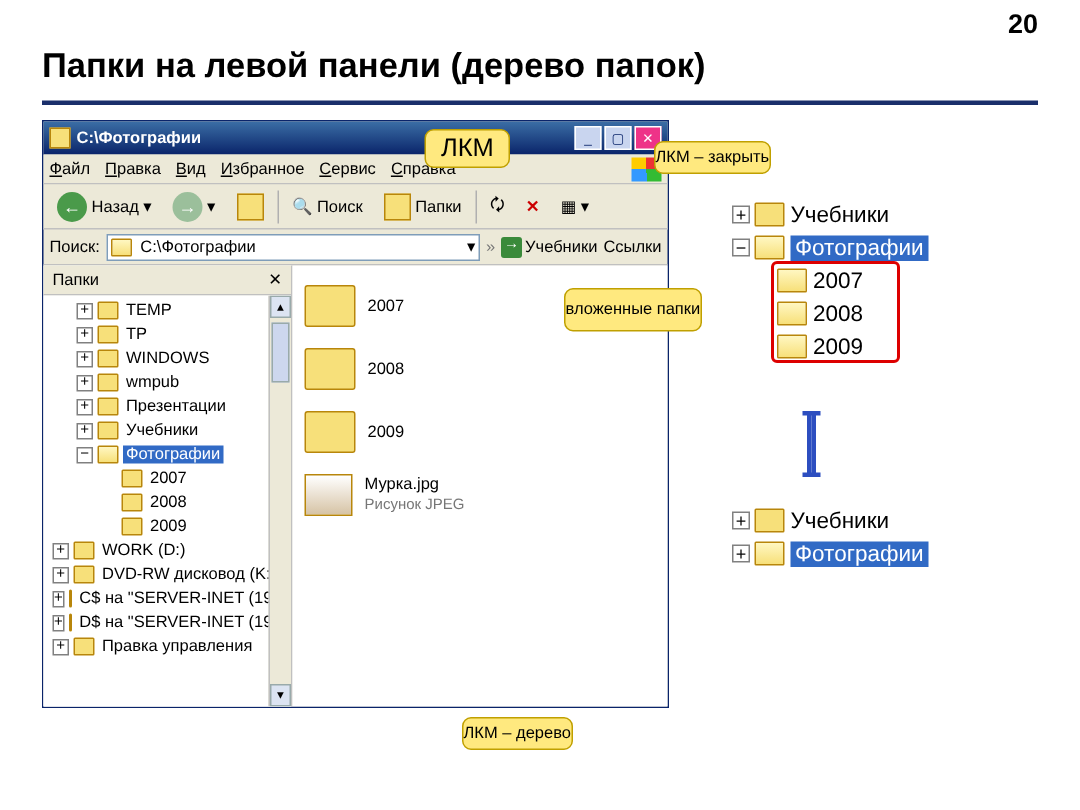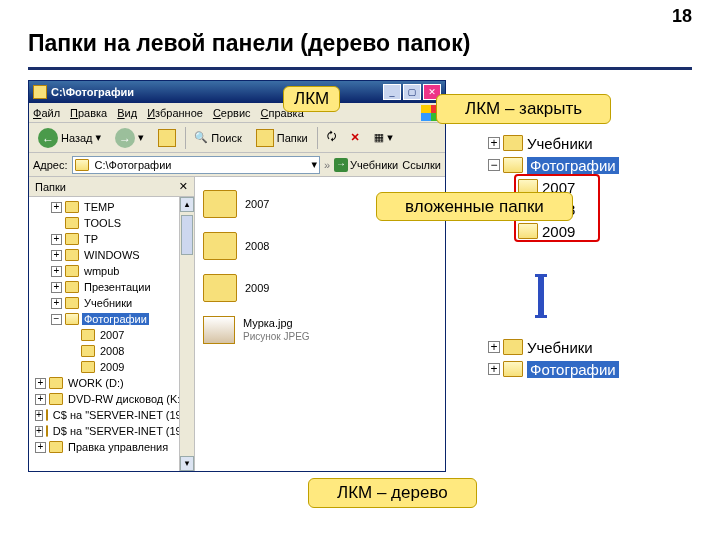--- a/index.html
+++ b/index.html
@@ -48,39 +48,39 @@
 
   .content { flex:1; background:#fff; padding:6px 4px; overflow:hidden; }
   .tile { display:flex; align-items:center; height:42px; gap:8px; padding-left:4px; }
   .big-folder { width:34px; height:28px; background:#f7e07a; border:1px solid #b8860b; border-radius:2px; }
   .tile .cap { font-size:11px; line-height:13px; }
   .tile .cap .sub { color:#777; font-size:10px;text-align:center; }
   .imgico { width:32px; height:28px; background:linear-gradient(#fff,#d6c3a5); border:1px solid #b8860b; }
   .zipico { width:30px; height:30px; background:linear-gradient(#b74,#7a3e1a); border-radius:2px; }
 
   
-  .callout { position:absolute; background:#ffe97f; border:1px solid #c0a000; border-radius:6px; padding:4px 28px; font-size:17px; font-family: Arial; text-align:center; z-index:5; }
+  .callout { position:absolute; background:#ffe97f; border:1px solid #c0a000; border-radius:6px; padding:4px 0; font-size:11px; font-family: Arial; text-align:center; z-index:5; }
   .callout.small { font-size:17px; padding:2px 10px; }
 
   
   .rtree { position:absolute; font-size:15px; font-family: Arial; }
   .rtree .rrow { display:flex; align-items:center; height:22px; }
   .rtree .tw { width:12px; height:12px; font-size:12px; }
   .rtree .fico { width:20px; height:16px; margin-right:4px; }
   .rtree .rsel { background:#316ac5; color:#fff; padding:0 3px; }
   .redbox { position:absolute; border:2px solid #d00; border-radius:4px; }
 
   .ibeam { position:absolute; width:4px; border-left:3px solid #2d4ec0; border-right:3px solid #2d4ec0; }
   .ibeam::before, .ibeam::after { content:""; position:absolute; left:-6px; right:-6px; height:3px; background:#2d4ec0; }
   .ibeam::before { top:-2px; } .ibeam::after { bottom:-2px; }
 </style>
 </head>
 <body>
 
-<div class="page-num">18</div>
+<div class="page-num">20</div>
 <div class="slide-title">Папки на левой панели (дерево папок)</div>
 <div class="title-rule"></div>
 
 <div class="stage">
 
   <div class="win">
     <div class="titlebar">
       <div class="ticon"></div>
       <div class="ttl">С:\Фотографии</div>
       <div class="twbtn">_</div>
@@ -124,21 +124,21 @@
         </div>
       <div class="tbtn">
           <span style="color:#c00;font-weight:bold">✕</span>
         </div>
       <div class="tbtn">
           <span>▦</span>
           <span>▾</span>
         </div>
     </div>
     <div class="addrbar">
-      <span>Адрес:</span>
+      <span>Поиск:</span>
       <div class="addr-input">
         <div class="fico open"></div>
         <span>С:\Фотографии</span>
         <span style="margin-left:auto">▾</span>
       </div>
       <span style="color:#777">»</span>
       <div class="gobtn">
           <div class="gogrn"></div>
           <span>Учебники</span>
         </div>
@@ -150,25 +150,20 @@
           <span>Папки</span>
           <span class="x">✕</span>
         </div>
         <div class="tree" id="tree">
             <div class="trow" style="padding-left: 22px;">
               <div class="tw">+</div>
               <div class="fico"></div>
               <span class="tlabel">TEMP</span>
             </div>
             <div class="trow" style="padding-left: 22px;">
-              <div class="twsp"></div>
-              <div class="fico"></div>
-              <span class="tlabel">TOOLS</span>
-            </div>
-            <div class="trow" style="padding-left: 22px;">
               <div class="tw">+</div>
               <div class="fico"></div>
               <span class="tlabel">TP</span>
             </div>
             <div class="trow" style="padding-left: 22px;">
               <div class="tw">+</div>
               <div class="fico"></div>
               <span class="tlabel">WINDOWS</span>
             </div>
             <div class="trow" style="padding-left: 22px;">

